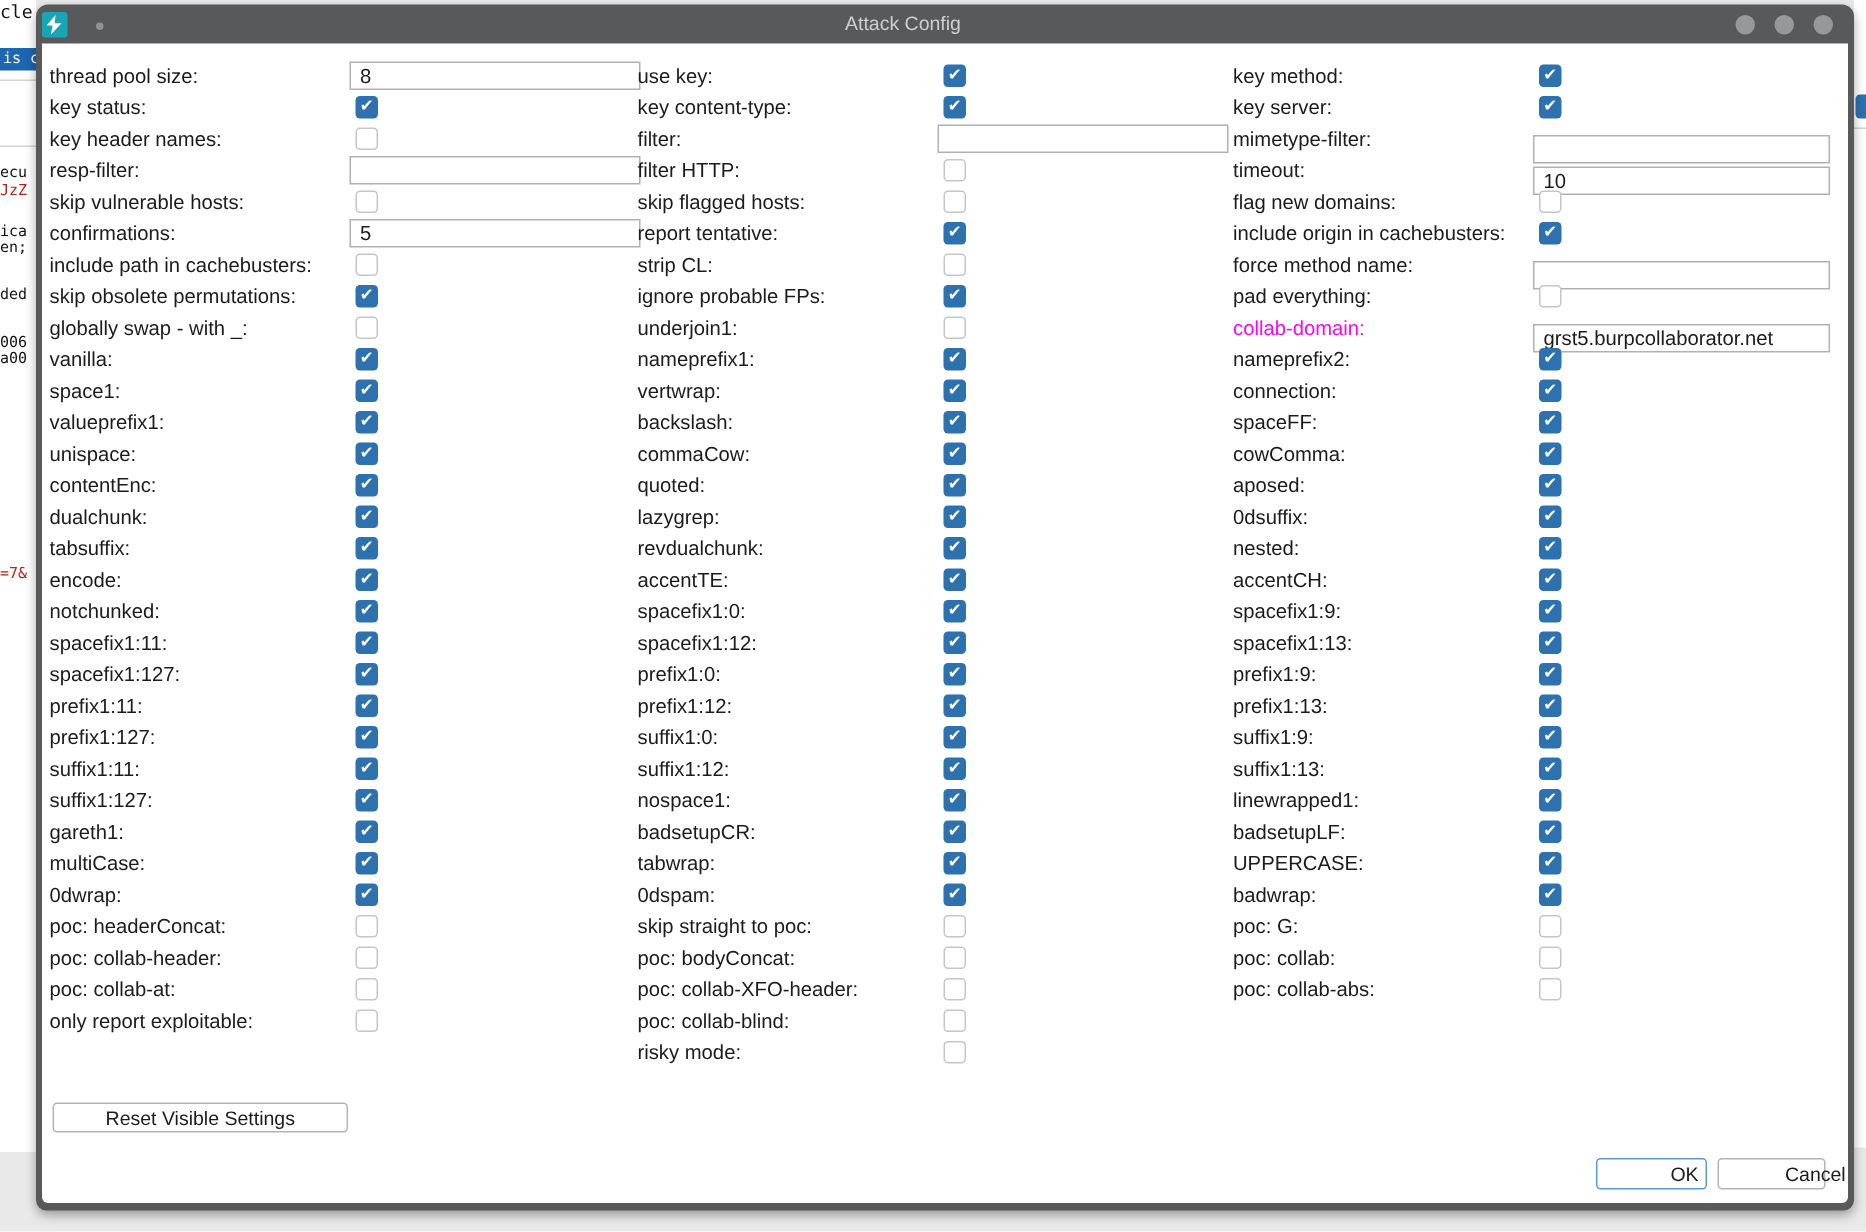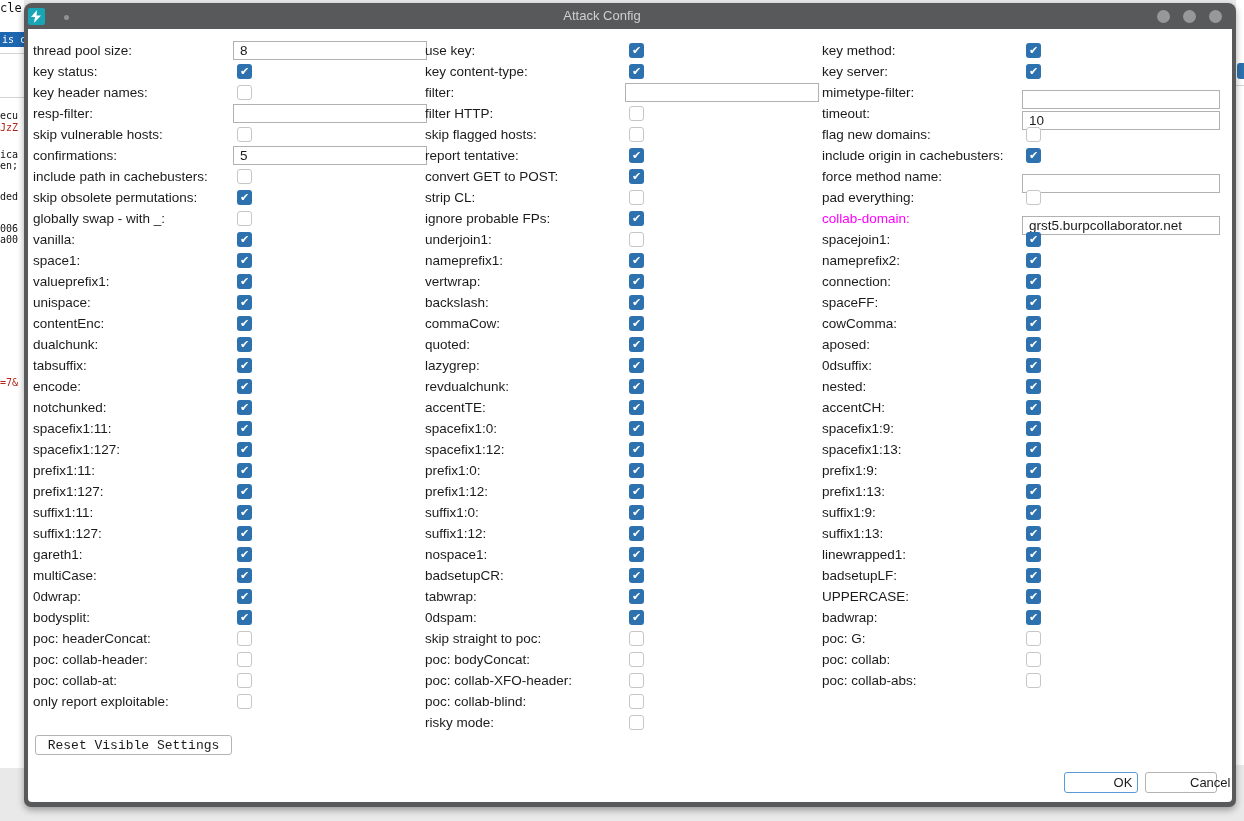--- a/index.html
+++ b/index.html
@@ -58,21 +58,21 @@
   .txt {
     width:194px; height:19px; border:1px solid #b1b1b1; background:#fff;
     padding:0 6px; font-size:13.5px; font-family:"Liberation Sans", sans-serif;
     color:#1b1b1b; outline:none; border-radius:0;
   }
   .col3 .txt { width:198px;margin-top:13px; }
 
   .reset-btn {
     position:absolute; left:7px; top:706px; width:197px; height:20px;
     background:#fff; border:1px solid #b4b4b4; border-radius:3px;
-    font-size:13px; color:#1b1b1b; font-family:Liberation Mono, monospace;
+    font-size:13px; color:#1b1b1b; font-family:Liberation Sans, sans-serif;
   }
   .ok-btn, .cancel-btn {
     position:absolute; top:743px; height:21px; background:#fff; border-radius:3px;
     font-size:13px; color:#1b1b1b; font-family:"Liberation Sans", sans-serif;padding-left:44px;
   }
   .ok-btn { left:1036px; width:74px; border:1px solid #5b9bd5; }
   .cancel-btn { left:1117px; width:72px; border:1px solid #b4b4b4; }
 </style>
 </head>
 <body>
@@ -271,26 +271,20 @@
             <span class="cb on"></span>
           </span>
         </div>
         <div class="row">
           <span class="lbl">0dwrap:</span>
           <span class="ctl">
             <span class="cb on"></span>
           </span>
         </div>
         <div class="row">
-          <span class="lbl">bodysplit:</span>
-          <span class="ctl">
-            <span class="cb on"></span>
-          </span>
-        </div>
-        <div class="row">
           <span class="lbl">poc: headerConcat:</span>
           <span class="ctl">
             <span class="cb off"></span>
           </span>
         </div>
         <div class="row">
           <span class="lbl">poc: collab-header:</span>
           <span class="ctl">
             <span class="cb off"></span>
           </span>
@@ -339,26 +333,20 @@
             <span class="cb off"></span>
           </span>
         </div>
         <div class="row">
           <span class="lbl">report tentative:</span>
           <span class="ctl">
             <span class="cb on"></span>
           </span>
         </div>
         <div class="row">
-          <span class="lbl">convert GET to POST:</span>
-          <span class="ctl">
-            <span class="cb on"></span>
-          </span>
-        </div>
-        <div class="row">
           <span class="lbl">strip CL:</span>
           <span class="ctl">
             <span class="cb off"></span>
           </span>
         </div>
         <div class="row">
           <span class="lbl">ignore probable FPs:</span>
           <span class="ctl">
             <span class="cb on"></span>
           </span>
@@ -554,26 +542,20 @@
         <div class="row">
           <span class="lbl">pad everything:</span>
           <span class="ctl">
             <span class="cb off"></span>
           </span>
         </div>
         <div class="row">
           <span class="lbl" style="color: rgb(255, 0, 255);">collab-domain:</span>
           <span class="ctl">
             <input class="txt" value="grst5.burpcollaborator.net" style="">
-          </span>
-        </div>
-        <div class="row">
-          <span class="lbl">spacejoin1:</span>
-          <span class="ctl">
-            <span class="cb on"></span>
           </span>
         </div>
         <div class="row">
           <span class="lbl">nameprefix2:</span>
           <span class="ctl">
             <span class="cb on"></span>
           </span>
         </div>
         <div class="row">
           <span class="lbl">connection:</span>

